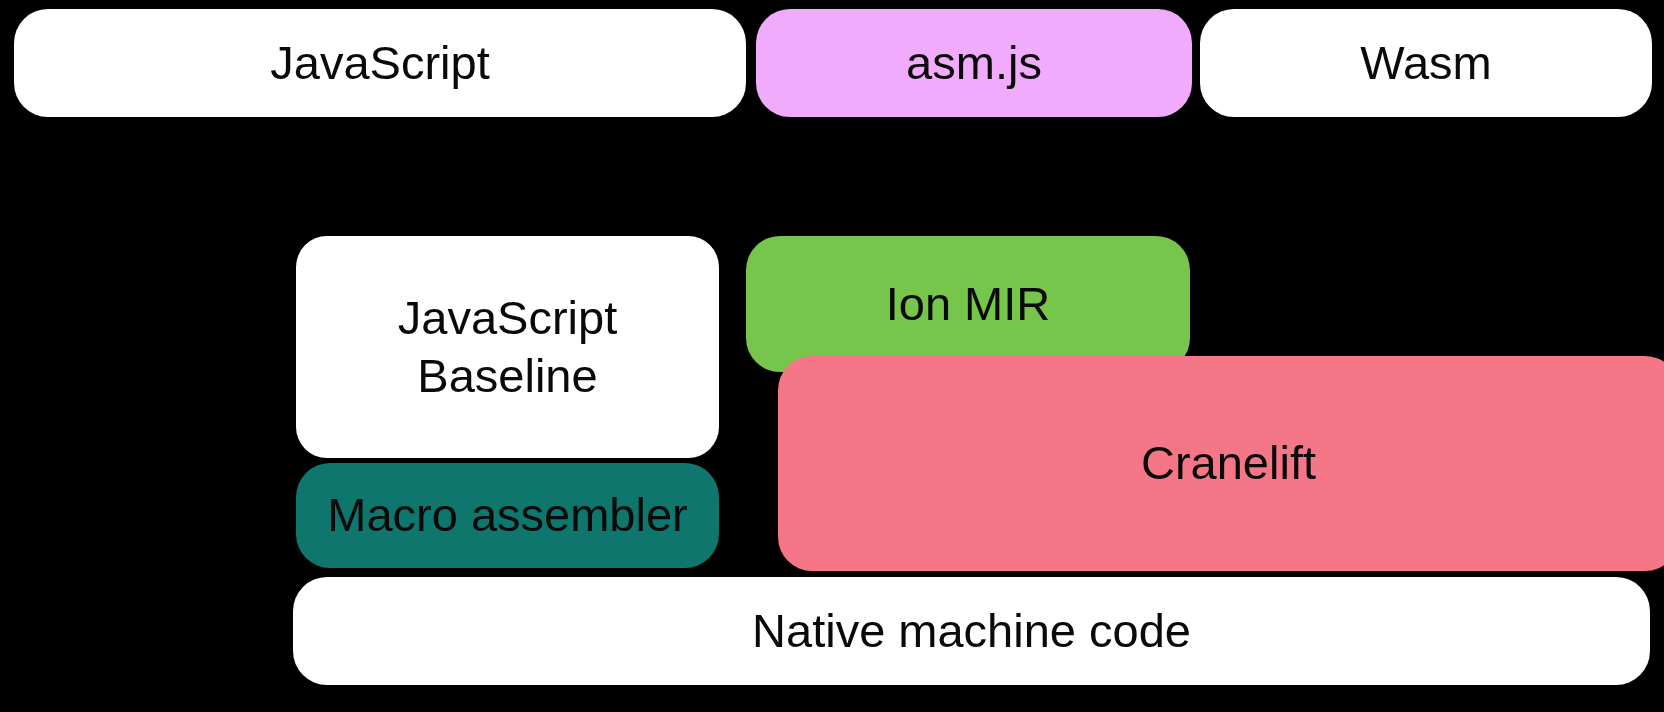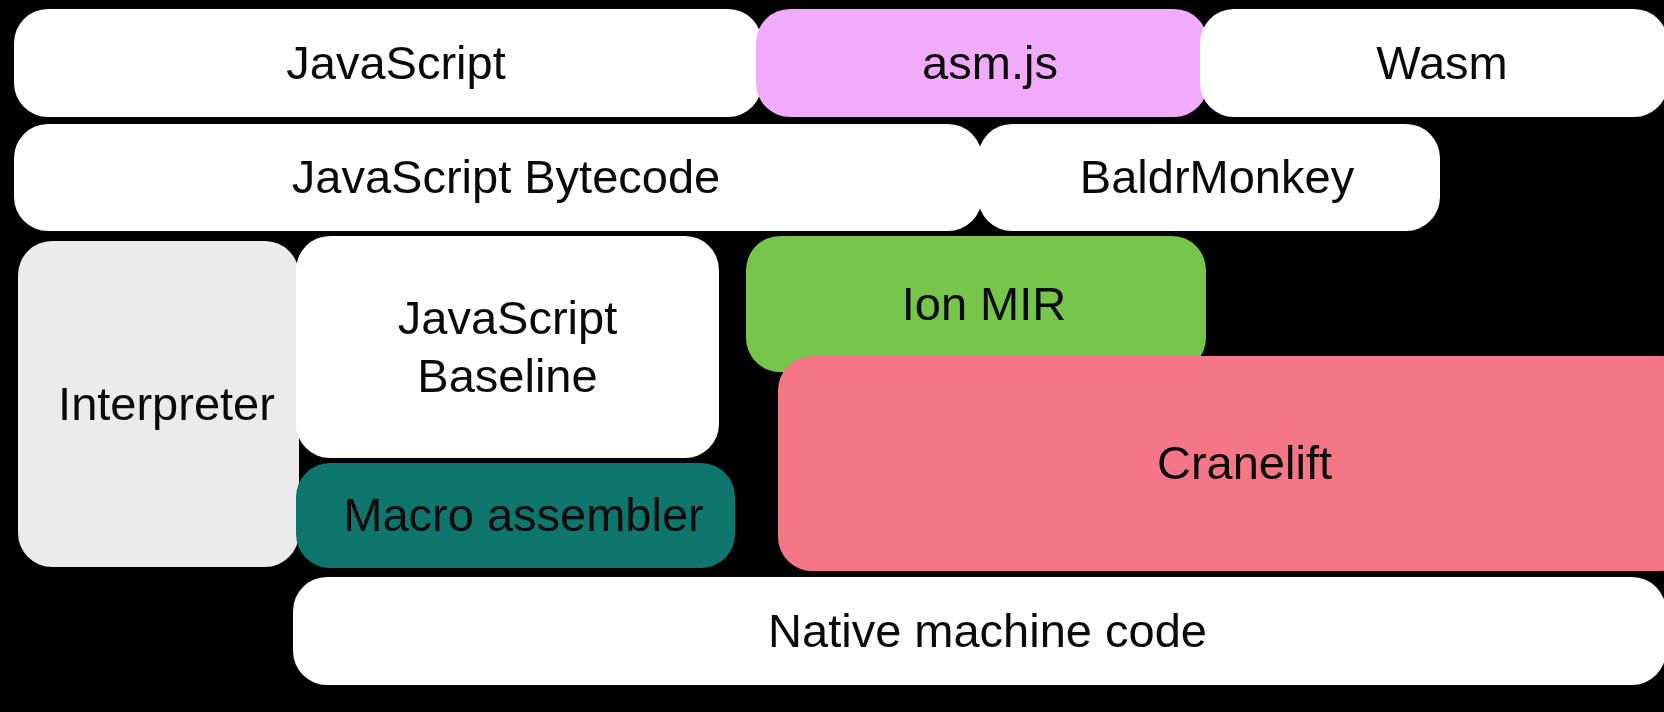--- a/index.html
+++ b/index.html
@@ -20,36 +20,35 @@
     display: flex;
     align-items: center;
     justify-content: center;
     text-align: center;
     border-radius: 34px;
     background: #ffffff;
     color: #0a0a0a;
     font-size: 47px;
     line-height: 1.24;
     font-weight: 400;
-    padding-left: 16px;
   }
   .node .label { display: block; }
 
   
   #node-javascript          { left: 14px;   top: 9px;   width: 732px;  height: 108px; }
   #node-asm-js              { left: 756px;  top: 9px;   width: 436px;  height: 108px; }
   #node-wasm                { left: 1200px; top: 9px;   width: 452px;  height: 108px; text-align: center; }
 
   
   #node-javascript-bytecode { left: 14px;   top: 124px; width: 952px;  height: 107px; }
   #node-baldrmonkey         { left: 978px;  top: 124px; width: 446px;  height: 107px; }
 
   
   #node-interpreter         { left: 18px;   top: 241px; width: 265px;  height: 326px; background: #ebebeb; }
-  #node-javascript-baseline { left: 296px;  top: 236px; width: 423px;  height: 222px; padding: 0; }
+  #node-javascript-baseline { left: 296px;  top: 236px; width: 423px;  height: 222px; padding: 0; border-radius: 31px; }
   #node-javascript-baseline .label { width: 340px; }
   #node-ion-mir             { left: 746px;  top: 236px; width: 444px;  height: 136px; background: #76c64b; }
   #node-cranelift           { left: 746px;  top: 356px; width: 901px;  height: 215px; background: #f57686; margin-left: 32px; }
   #node-macro-assembler     { left: 296px;  top: 463px; width: 423px;  height: 105px; }
 
   
   #node-native-machine-code { left: 293px;  top: 577px; width: 1357px; height: 108px; }
 </style>
 </head>
 <body>
@@ -61,31 +60,22 @@
   </div>
 
   <div class="node" id="node-asm-js" style="background: #f0abfc;">
     <span class="label">asm.js</span>
   </div>
 
   <div class="node" id="node-wasm" style="background: rgb(255, 255, 255);">
     <span class="label">Wasm</span>
   </div>
 
-  <div class="node" id="node-javascript-bytecode" style="background: rgb(255, 255, 255);">
-    <span class="label">JavaScript Bytecode</span>
-  </div>
 
-  <div class="node" id="node-baldrmonkey" style="background: rgb(255, 255, 255);">
-    <span class="label">BaldrMonkey</span>
-  </div>
 
-  <div class="node" id="node-interpreter" style="background: rgb(235, 235, 235);">
-    <span class="label">Interpreter</span>
-  </div>
 
   <div class="node" id="node-javascript-baseline" style="background: rgb(255, 255, 255);">
     <span class="label">JavaScript Baseline</span>
   </div>
 
   <div class="node" id="node-ion-mir" style="background: rgb(118, 198, 75);">
     <span class="label">Ion MIR</span>
   </div>
 
   <div class="node" id="node-cranelift" style="background: rgb(245, 118, 134);">

